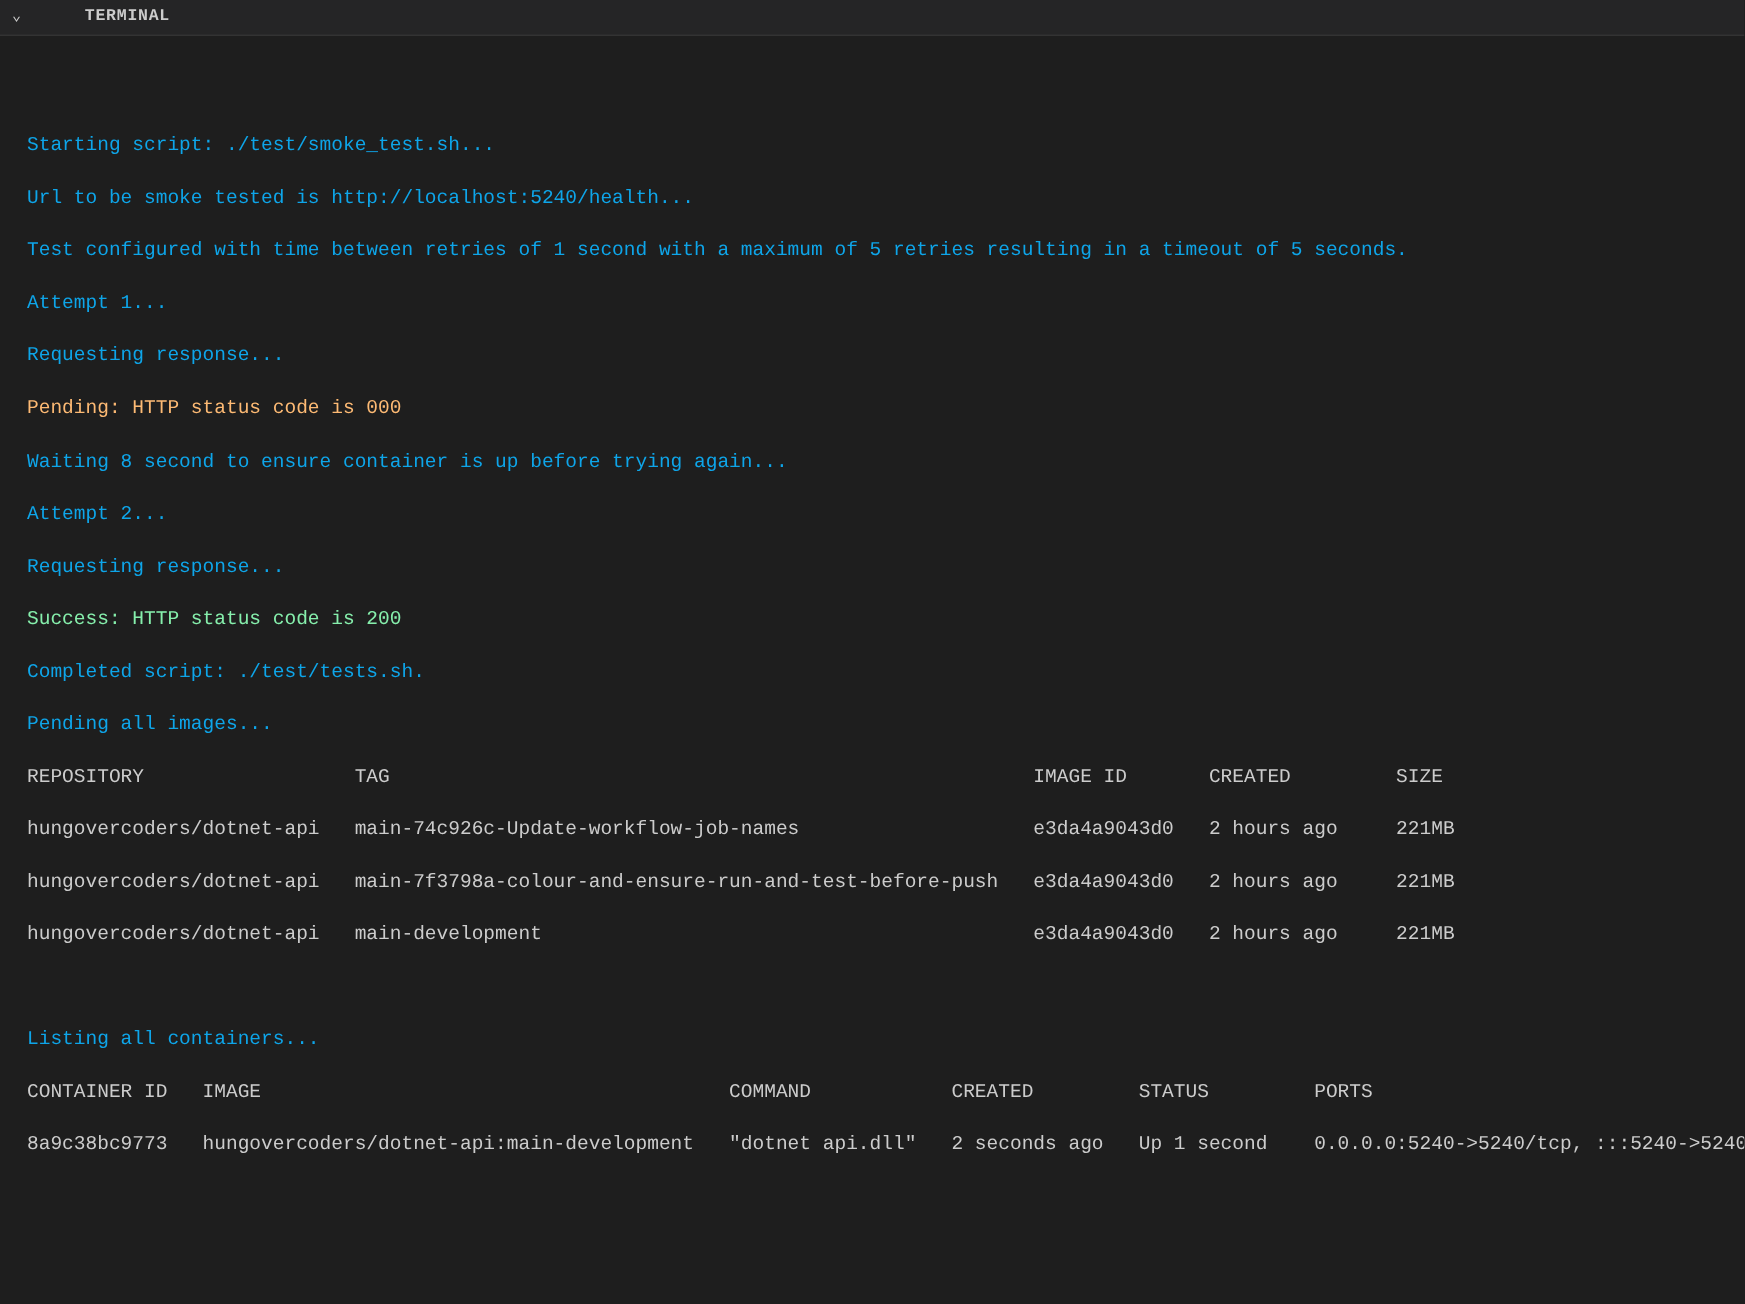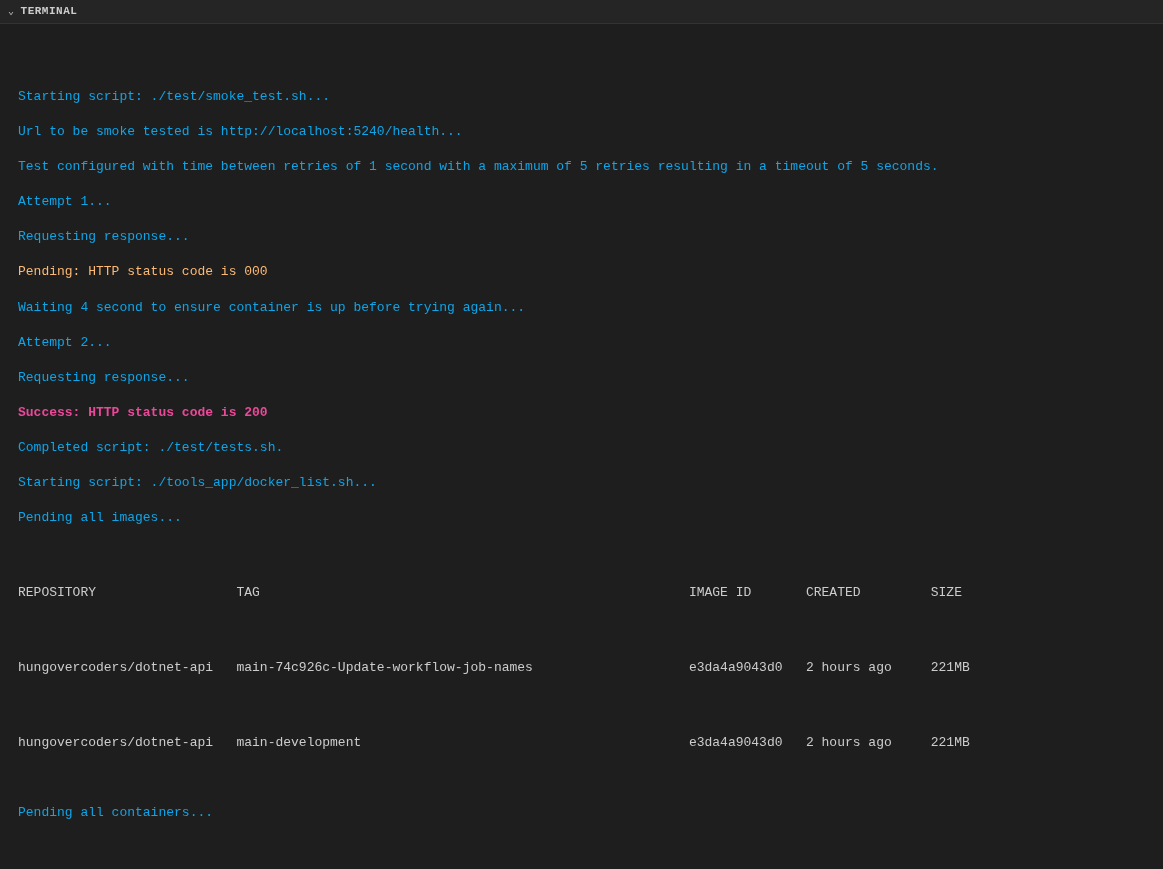--- a/index.html
+++ b/index.html
@@ -28,42 +28,41 @@
       letter-spacing: 0.5px;
     }
     .chevron {
       display: inline-block;
       font-size: 10px;
       color: #cccccc;
     }
     .terminal-title {
       color: #cccccc;
       font-weight: bold;
+      margin-left: 36px;
     }
     .terminal-body {
       padding: 12px 18px;
       background-color: #1e1e1e;
       white-space: pre;
       font-size: 13px;
       overflow-x: hidden;
     }
     .line {
       color: #0ea5e9;
     }
     .pending {
       color: #fdba74;
     }
     .success {
-      color: #ec4899;
-      font-weight: bold;
+      color: #86efac;
     }
     .table-row {
       display: block;
       white-space: pre;
-      margin-top: 40px;
     }
     .blank {
       height: 17px;
     }
   </style>
 </head>
 <body>
 
 <div class="terminal-header">
   <span class="chevron">⌄</span>
@@ -71,32 +70,32 @@
 </div>
 
 <div class="terminal-body">
 <div class="blank"></div>
 <div class="line">Starting script: ./test/smoke_test.sh...</div>
 <div class="line">Url to be smoke tested is http://localhost:5240/health...</div>
 <div class="line">Test configured with time between retries of 1 second with a maximum of 5 retries resulting in a timeout of 5 seconds.</div>
 <div class="line">Attempt 1...</div>
 <div class="line">Requesting response...</div>
 <div class="pending">Pending: HTTP status code is 000</div>
-<div class="line">Waiting 4 second to ensure container is up before trying again...</div>
+<div class="line">Waiting 8 second to ensure container is up before trying again...</div>
 <div class="line">Attempt 2...</div>
 <div class="line">Requesting response...</div>
 <div class="success">Success: HTTP status code is 200</div>
 <div class="line">Completed script: ./test/tests.sh.</div>
-<div class="line">Starting script: ./tools_app/docker_list.sh...</div>
 <div class="line">Pending all images...</div>
 <div class="table-row">REPOSITORY                  TAG                                                       IMAGE ID       CREATED         SIZE</div>
 <div class="table-row">hungovercoders/dotnet-api   main-74c926c-Update-workflow-job-names                    e3da4a9043d0   2 hours ago     221MB</div>
+<div class="table-row">hungovercoders/dotnet-api   main-7f3798a-colour-and-ensure-run-and-test-before-push   e3da4a9043d0   2 hours ago     221MB</div>
 <div class="table-row">hungovercoders/dotnet-api   main-development                                          e3da4a9043d0   2 hours ago     221MB</div>
 <div class="blank"></div>
-<div class="line">Pending all containers...</div>
+<div class="line">Listing all containers...</div>
 <div class="table-row">CONTAINER ID   IMAGE                                        COMMAND            CREATED         STATUS         PORTS                                            NAMES</div>
 <div class="table-row">8a9c38bc9773   hungovercoders/dotnet-api:main-development   "dotnet api.dll"   2 seconds ago   Up 1 second    0.0.0.0:5240-&gt;5240/tcp, :::5240-&gt;5240/tcp        dotnet-api</div>
 
 
 
 
 
 
 
 

